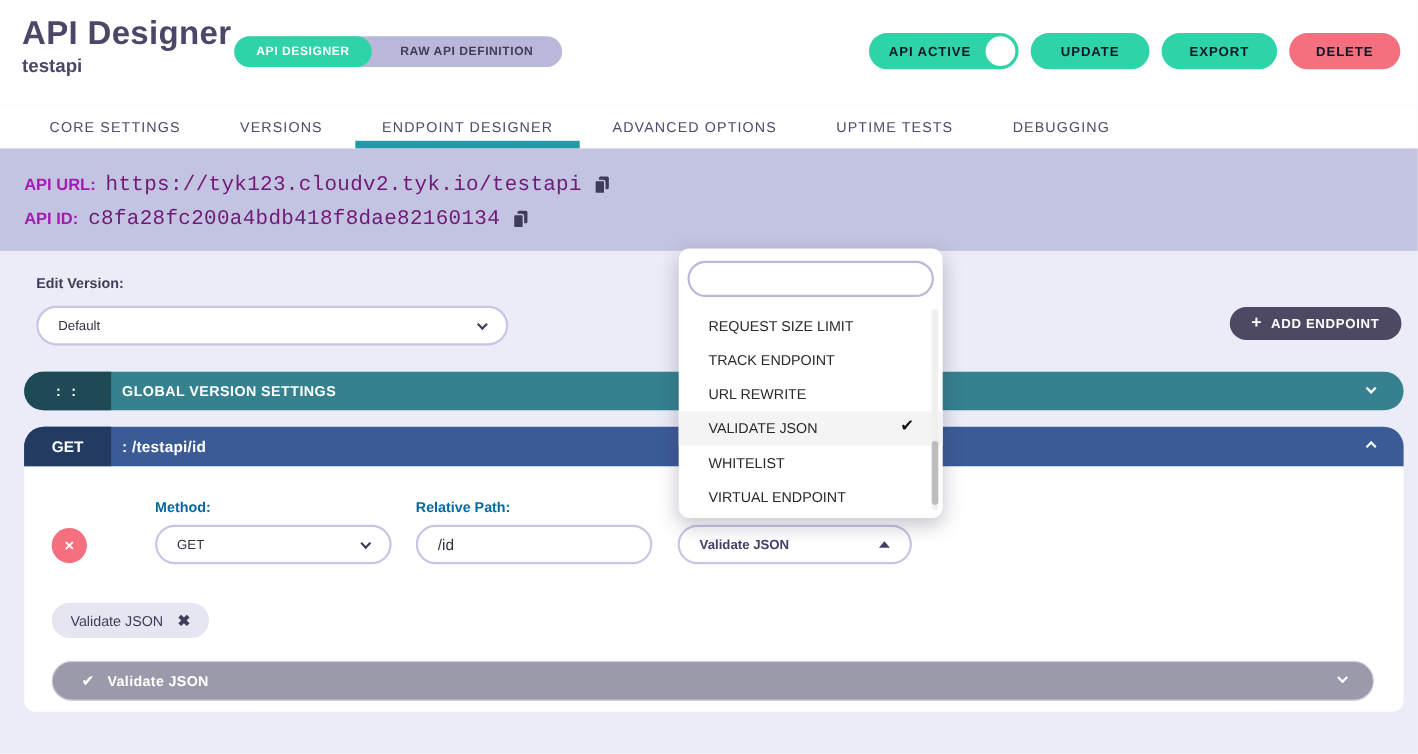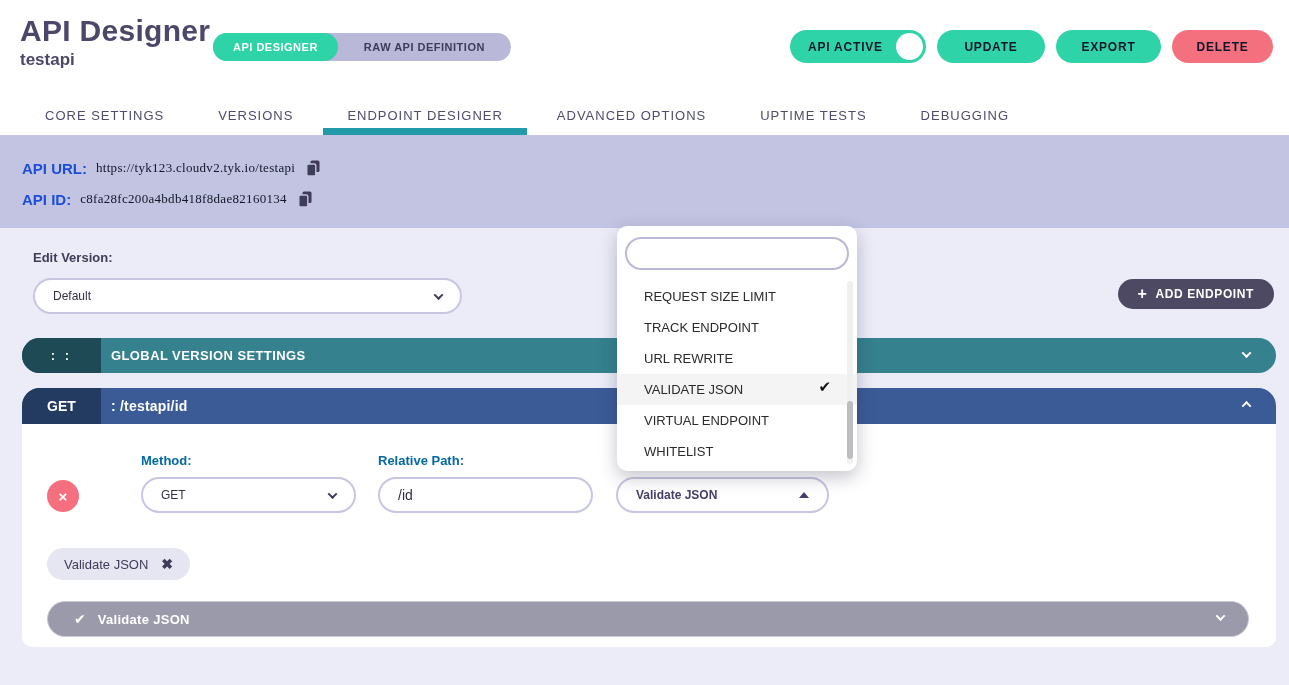--- a/index.html
+++ b/index.html
@@ -31,22 +31,22 @@
   .toggle-knob { width:27px; height:27px; border-radius:50%; background:#ffffff; }
 
   
   .tabs { position:absolute; top:96px; left:0; width:1289px; height:39px; background:#ffffff; display:flex; padding-left:21px; }
   .tab { position:relative; padding:0 24px; margin-right:6px; display:flex; align-items:center; font-size:13px; letter-spacing:1px; color:#4e4c6a; cursor:pointer; white-space:nowrap; }
   .tab.active::after { content:""; position:absolute; left:0; right:0; bottom:0; height:7px; background:#229aa7; }
 
   
   .banner { position:absolute; top:135px; left:0; width:1289px; height:93px; background:#c3c4e2; padding:20px 0 0 22px; }
   .banner-row { display:flex; align-items:center; height:26px; margin-bottom:5px; }
-  .banner-label { font-size:15px; font-weight:700; color:#1d4ed8; margin-right:9px; }
-  .banner-value { font-family:Liberation Serif, serif; font-size:13px; color:#0f172a; letter-spacing:.3px; margin-right:11px; }
+  .banner-label { font-size:15px; font-weight:700; color:#a21caf; margin-right:9px; }
+  .banner-value { font-family:Liberation Mono, monospace; font-size:19px; color:#701a75; letter-spacing:.3px; margin-right:11px; }
   .copy-icon { display:inline-flex; cursor:pointer; }
 
   
   .version-label { position:absolute; left:33px; top:250px; font-size:13px; font-weight:700; color:#3e3c58; }
   .pill-select { position:absolute; height:36px; background:#ffffff; border:2px solid #c7c6e3; border-radius:18px; display:flex; align-items:center; justify-content:space-between; padding:0 18px; font-size:12px; color:#33313f; cursor:pointer; }
   .version-select { left:33px; top:278px; width:429px; }
   .chev { display:inline-block; width:7px; height:7px; border-right:2.5px solid currentColor; border-bottom:2.5px solid currentColor; }
   .chev-down { transform:rotate(45deg) translate(-1px,-1px); }
   .chev-up   { transform:rotate(-135deg) translate(-1px,-1px); }
   .chev-dark { color:#3e3c58; }
@@ -213,20 +213,20 @@
   <div class="dropdown-panel">
     <input class="plugin-search" type="text" value="" style="">
     <div class="options">
       <div class="option">REQUEST SIZE LIMIT</div>
       <div class="option">TRACK ENDPOINT</div>
       <div class="option">URL REWRITE</div>
       <div class="option selected">
         <span>VALIDATE JSON</span>
         <span class="option-check">✔</span>
       </div>
+      <div class="option">WHITELIST</div>
       <div class="option">VIRTUAL ENDPOINT</div>
-      <div class="option">WHITELIST</div>
     </div>
     <div class="scroll-track"></div>
     <div class="scroll-thumb"></div>
   </div>
 
 </div>
 
 </body></html>

